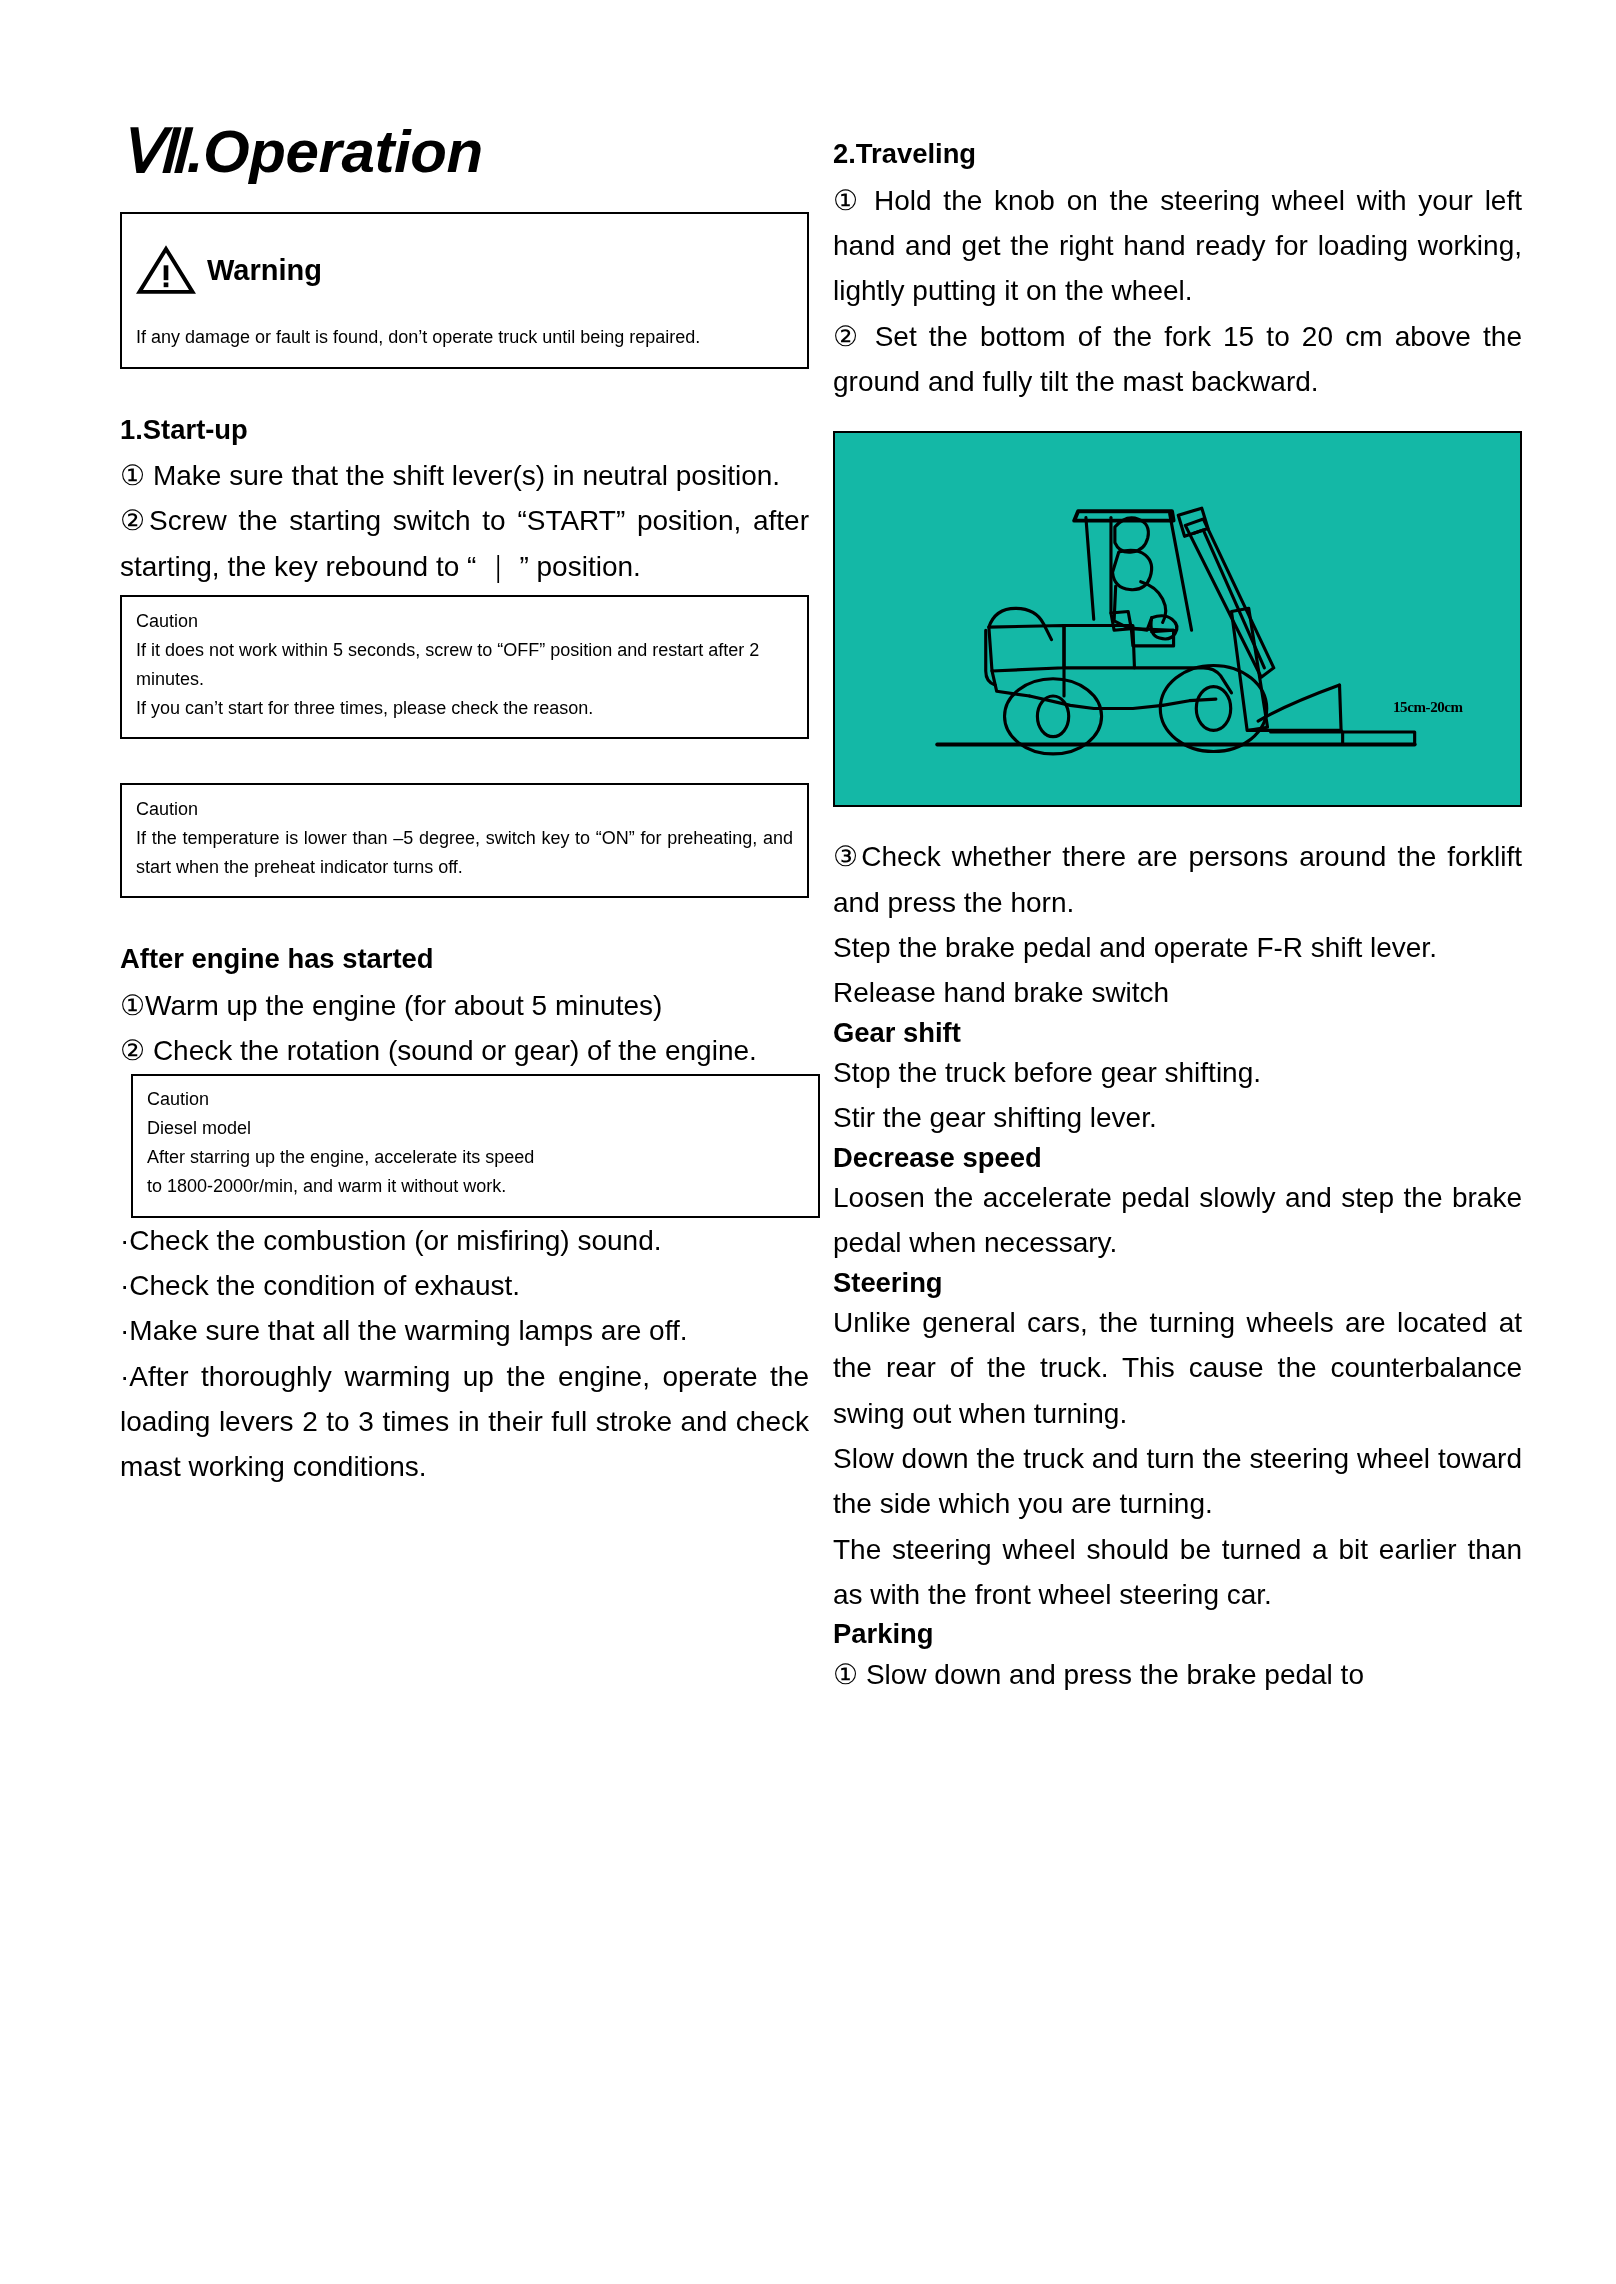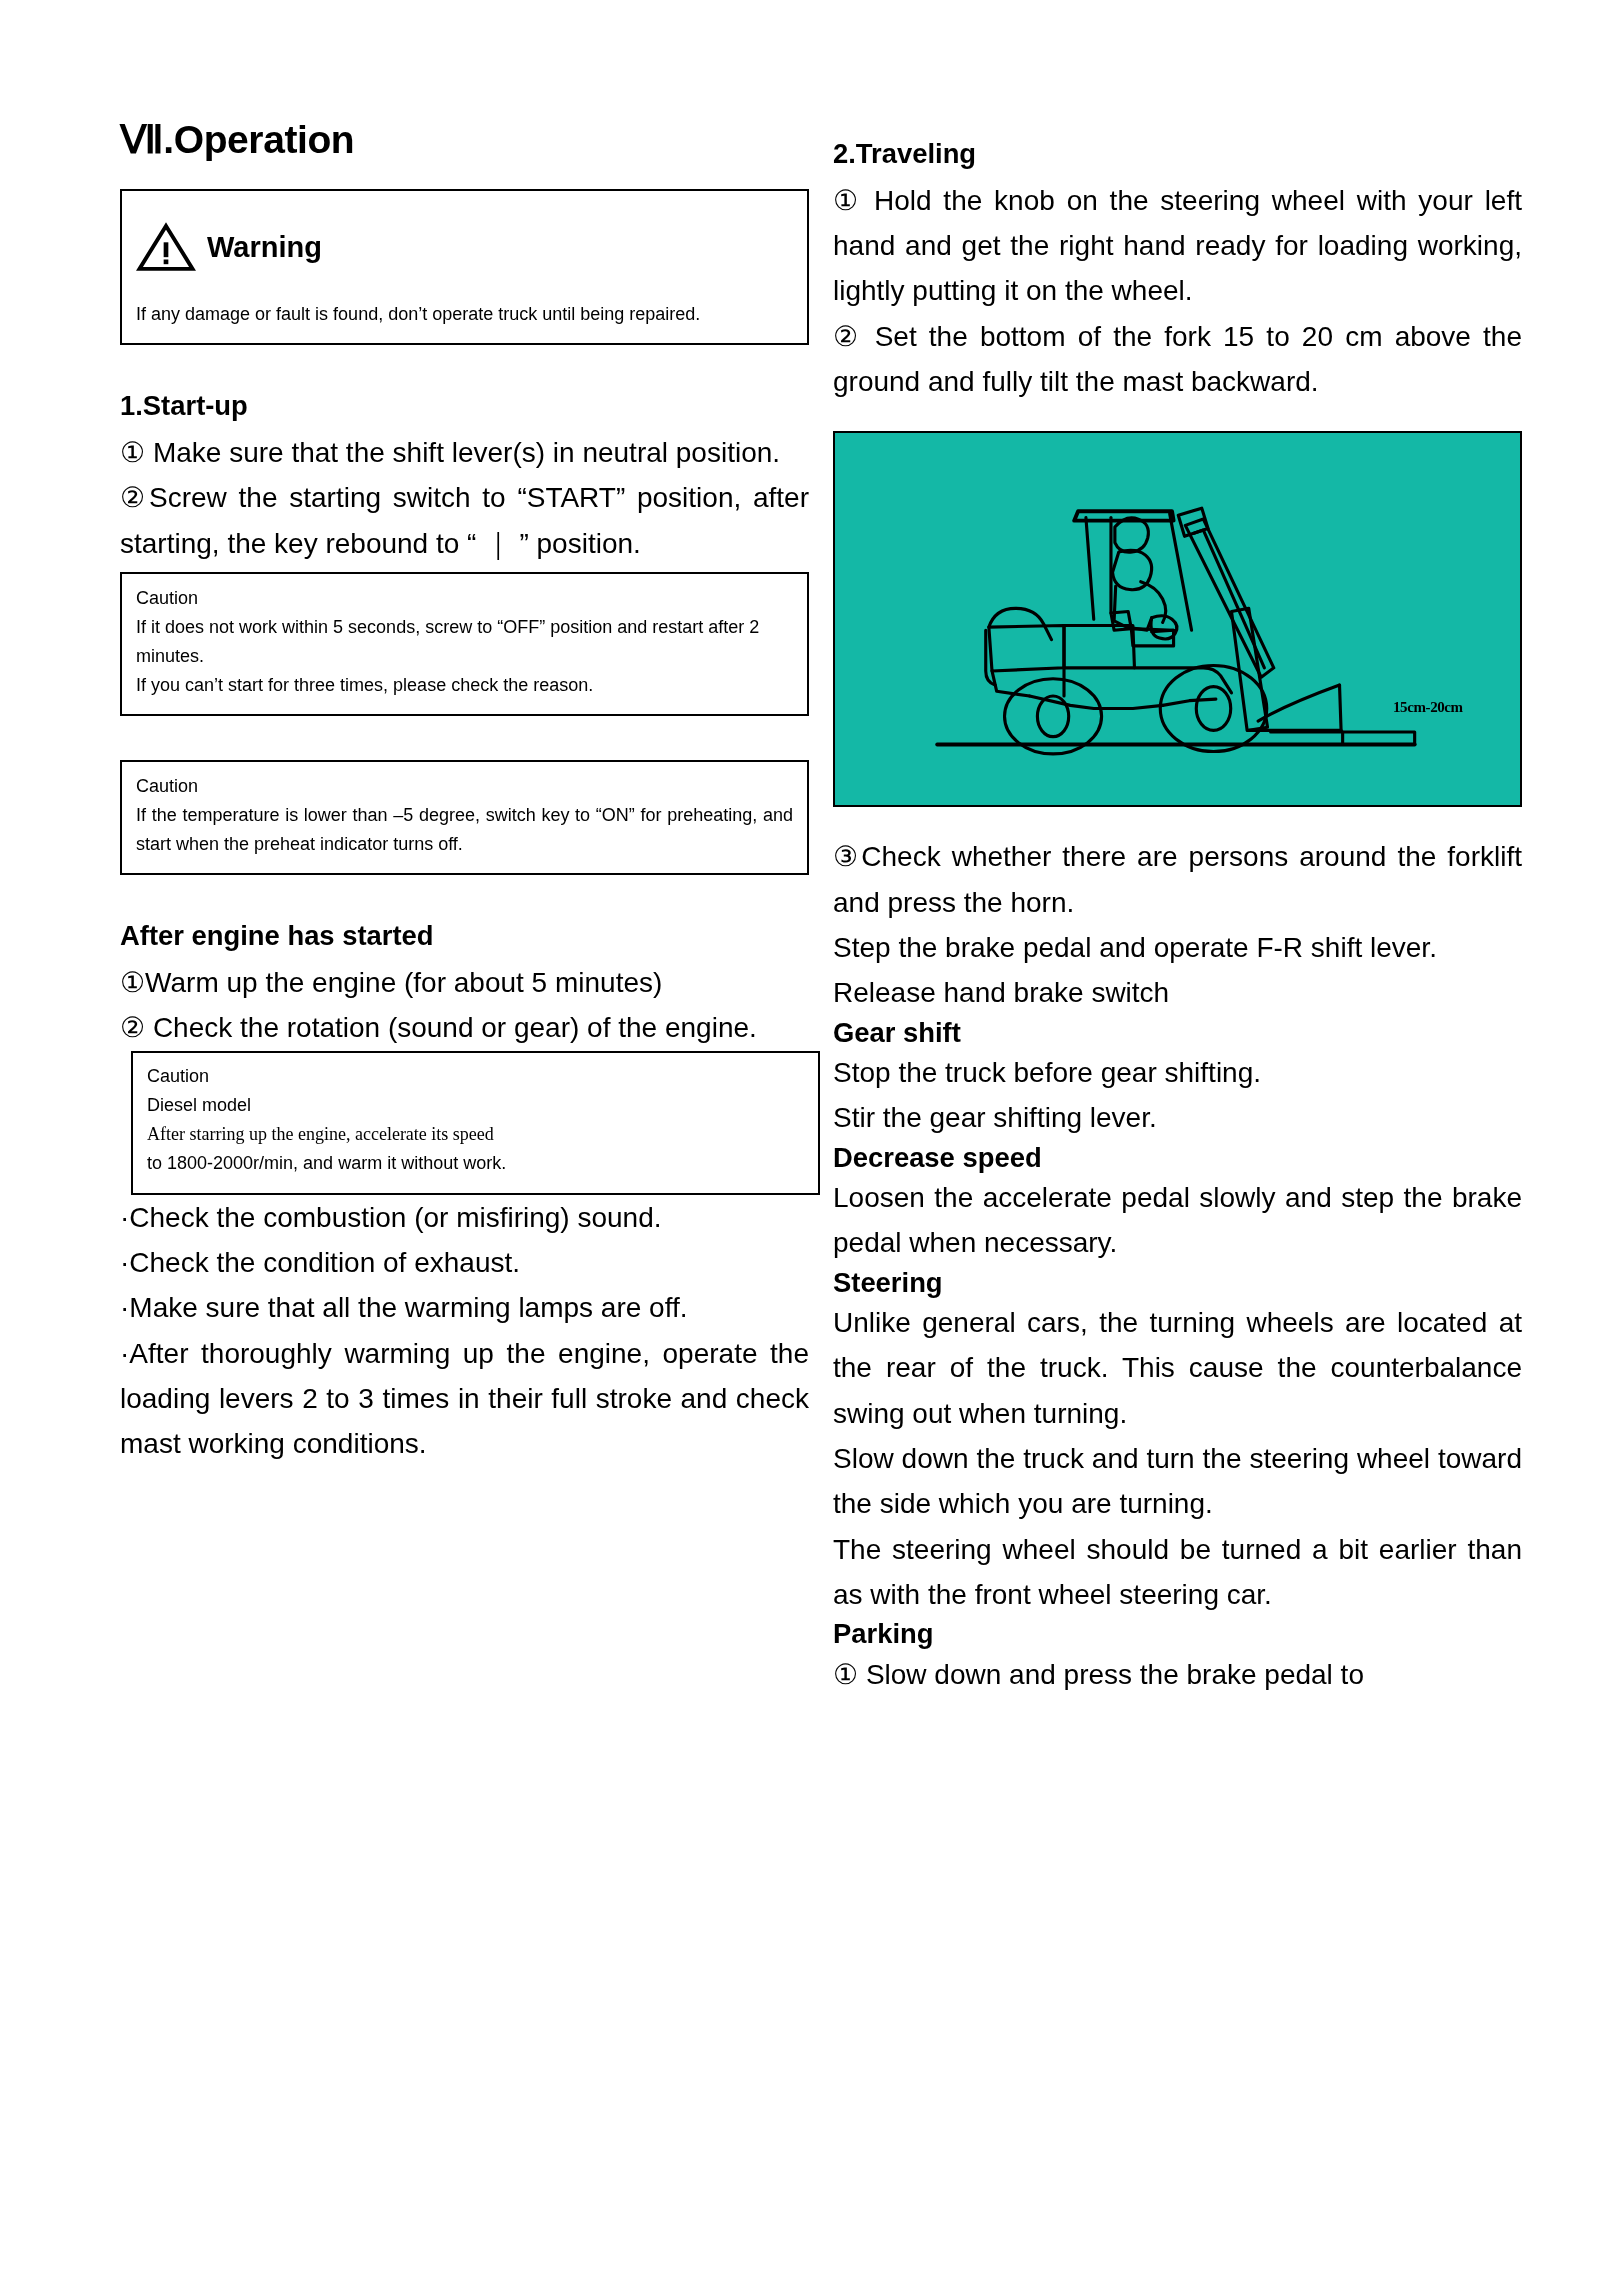--- a/index.html
+++ b/index.html
@@ -24,25 +24,26 @@
   .col {
     position: absolute;
     top: 0;
     width: 689px;
   }
   .col-left  { left: 120px; }
   .col-right { left: 833px; }
 
   
   .h1 {
-    font-size: 39px;
+    font-size: 60px;
     font-weight: bold;
     letter-spacing: -0.4px;
     line-height: 1.1;
     margin: 0;
+    font-style: italic;
   }
   .h1 .roman {
     font-family: "Liberation Serif", serif;
     font-weight: bold;
   }
   .h2 {
     font-size: 27.4px;
     font-weight: bold;
     line-height: 1.25;
     margin: 0;
@@ -78,21 +79,20 @@
   }
   .tri { display: block; }
 
   
   .box-overflow {
     position: relative;
     overflow: visible;
   }
   .box-overflow .overflow-line {
     white-space: nowrap;
-    font-family: Liberation Serif, serif;
   }
 
   
   .figure {
     border: 2.3px solid #000000;
     box-sizing: border-box;
     width: 689px;
     height: 376px;
     position: relative;
     background: #14b8a6;

